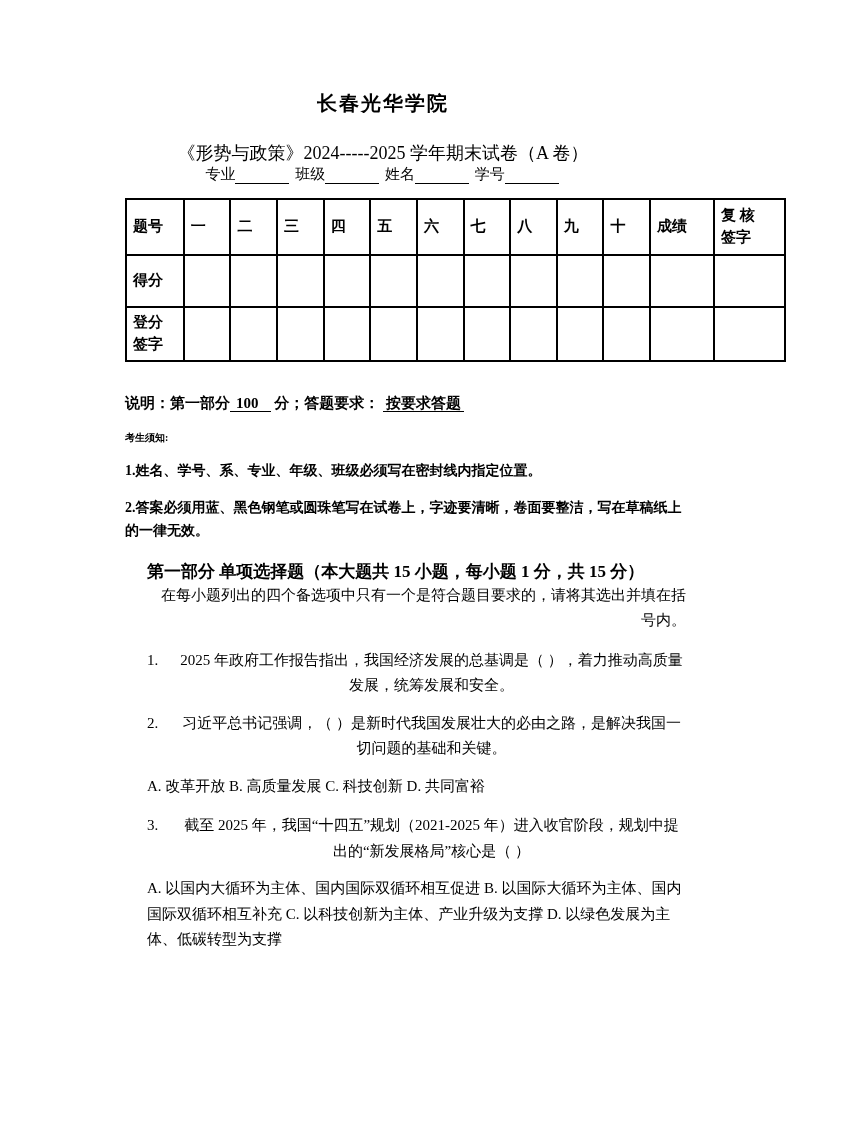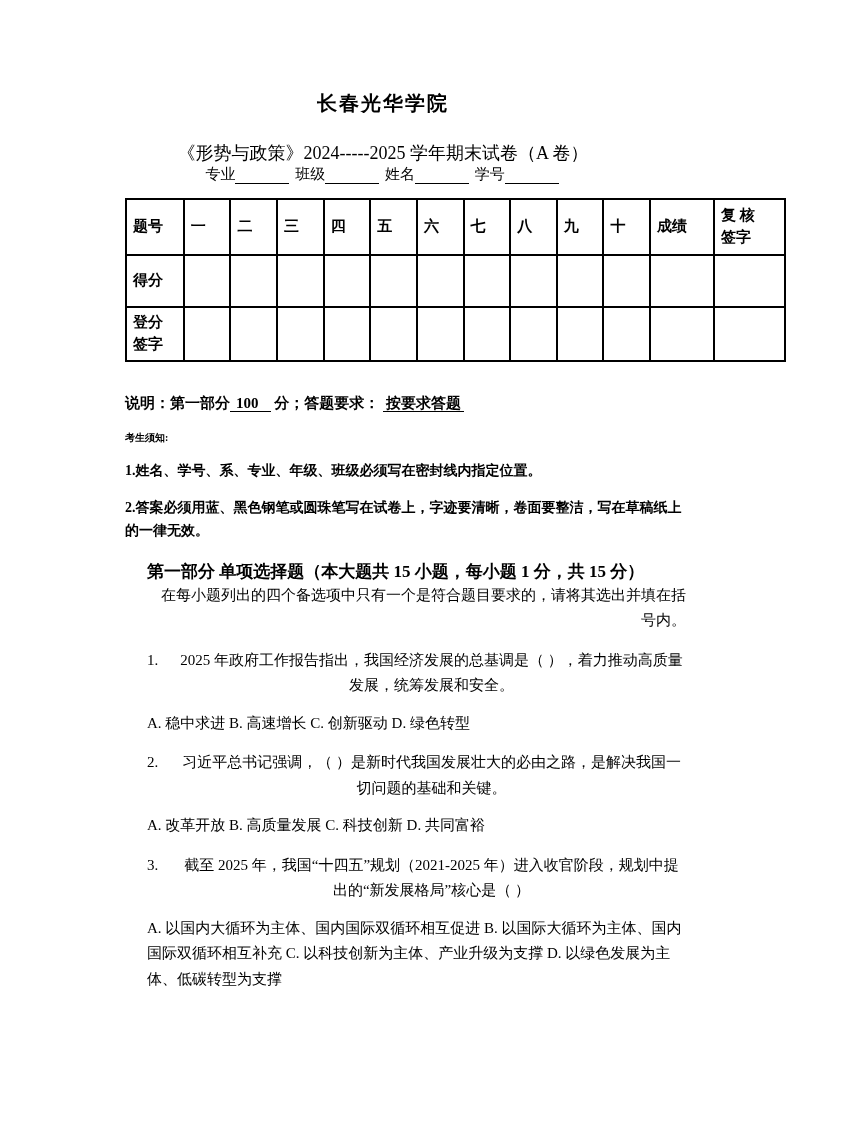--- a/index.html
+++ b/index.html
@@ -131,21 +131,20 @@
   <p class="notice-item">2.答案必须用蓝、黑色钢笔或圆珠笔写在试卷上，字迹要清晰，卷面要整洁，写在草稿纸上的一律无效。</p>
 
   <p class="section-title">第一部分 单项选择题（本大题共 15 小题，每小题 1 分，共 15 分）</p>
   <p class="section-desc">在每小题列出的四个备选项中只有一个是符合题目要求的，请将其选出并填在括号内。</p>
 
   <div class="question">
     <div class="q-row">
       <span class="q-num">1.</span>
       <span class="q-text">2025 年政府工作报告指出，我国经济发展的总基调是（ ），着力推动高质量发展，统筹发展和安全。</span>
     </div>
-    <div class="q-options">A. 稳中求进 B. 高速增长 C. 创新驱动 D. 绿色转型</div>
   </div>
 
   <div class="question">
     <div class="q-row">
       <span class="q-num">2.</span>
       <span class="q-text">习近平总书记强调，（ ）是新时代我国发展壮大的必由之路，是解决我国一切问题的基础和关键。</span>
     </div>
     <div class="q-options">A. 改革开放 B. 高质量发展 C. 科技创新 D. 共同富裕</div>
   </div>
 

